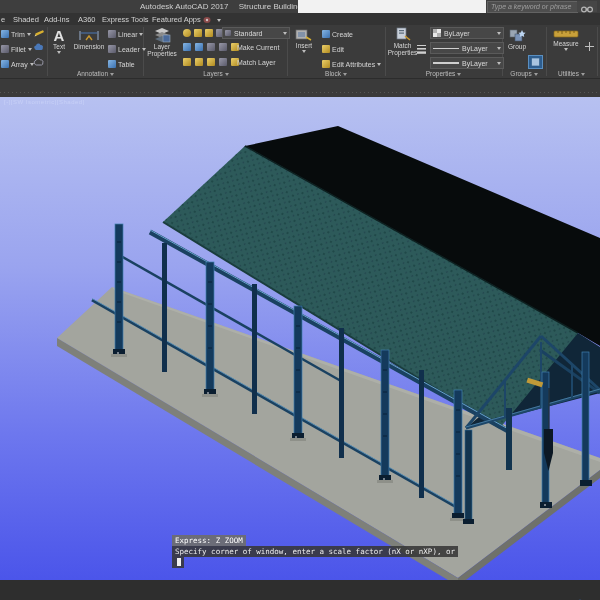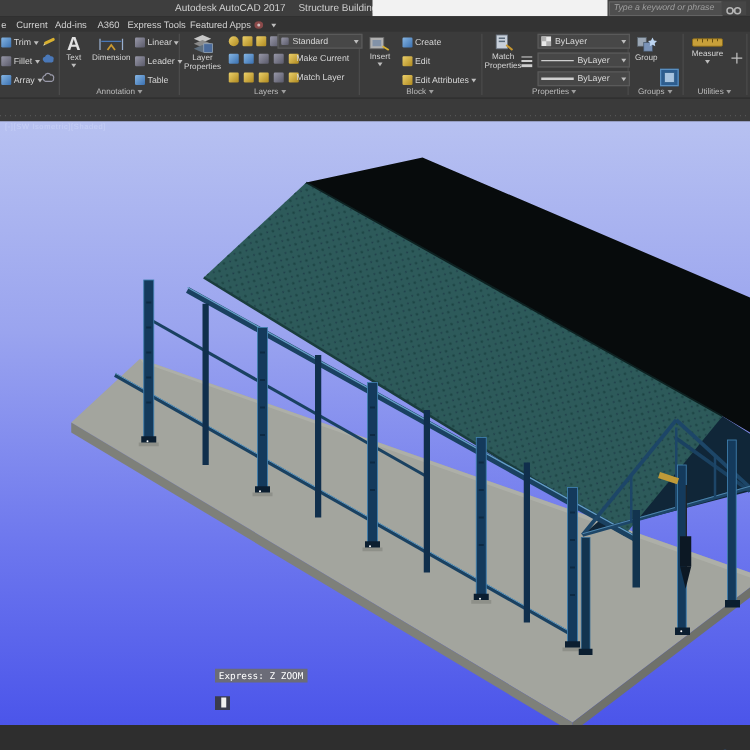--- a/index.html
+++ b/index.html
@@ -87,21 +87,21 @@
       <svg width="20" height="11" viewBox="0 0 20 11">
         <circle cx="7" cy="5.5" r="2.4" fill="none" stroke="#b5b5b5" stroke-width="1.2"></circle>
         <circle cx="13" cy="5.5" r="2.4" fill="none" stroke="#b5b5b5" stroke-width="1.2"></circle>
         <rect x="8.7" y="4.6" width="2.6" height="1.8" fill="#b5b5b5"></rect>
       </svg>
     </div>
   </div>
 
   <div class="tabrow">
     <span class="tab" style="left:1px">e</span>
-    <span class="tab" style="left:13px">Current</span>
+    <span class="tab" style="left:13px">Shaded</span>
     <span class="tab" style="left:44px">Add-ins</span>
     <span class="tab" style="left:78px">A360</span>
     <span class="tab" style="left:102px">Express Tools</span>
     <span class="tab" style="left:152px">Featured Apps</span>
     <span class="tab" style="left:203px">
       <svg width="10" height="8" viewBox="0 0 10 8" style="vertical-align:middle">
         <ellipse cx="4" cy="4" rx="3.5" ry="3" fill="#8a4a4a"></ellipse>
           <circle cx="4" cy="4" r="1.2" fill="#d0c0c0"></circle>
       </svg>
     </span>
@@ -426,20 +426,21 @@
 
       <g>
         <rect x="527" y="283" width="16" height="5" fill="#c09a38" transform="rotate(18 535 285)"></rect>
         <path d="M549 291 L549 368" stroke="#1a1a1a" stroke-width="1"></path>
         <rect x="544" y="332" width="9" height="24" fill="#0c1824"></rect>
         <polygon points="544,356 553,356 548.5,374" fill="#0c1824"></polygon>
       </g>
     </svg>
 
     <div class="cmdrow hl" style="left:172px;top:438px">Express: Z ZOOM</div>
+    <div class="cmdrow" style="left:172px;top:449px">Specify corner of window, enter a scale factor (nX or nXP), or</div>
     <div class="cmdrow" style="left:172px;top:460px">
       <span class="cursor"></span>
     </div>
 
   </div>
 
   <div class="statusbar">
     <div class="sb sbtxt" style="left:486px;width:34px">MODEL</div>
     <div class="sb sbic" style="left:522px">
       <svg width="11" height="11" viewBox="0 0 11 11">

